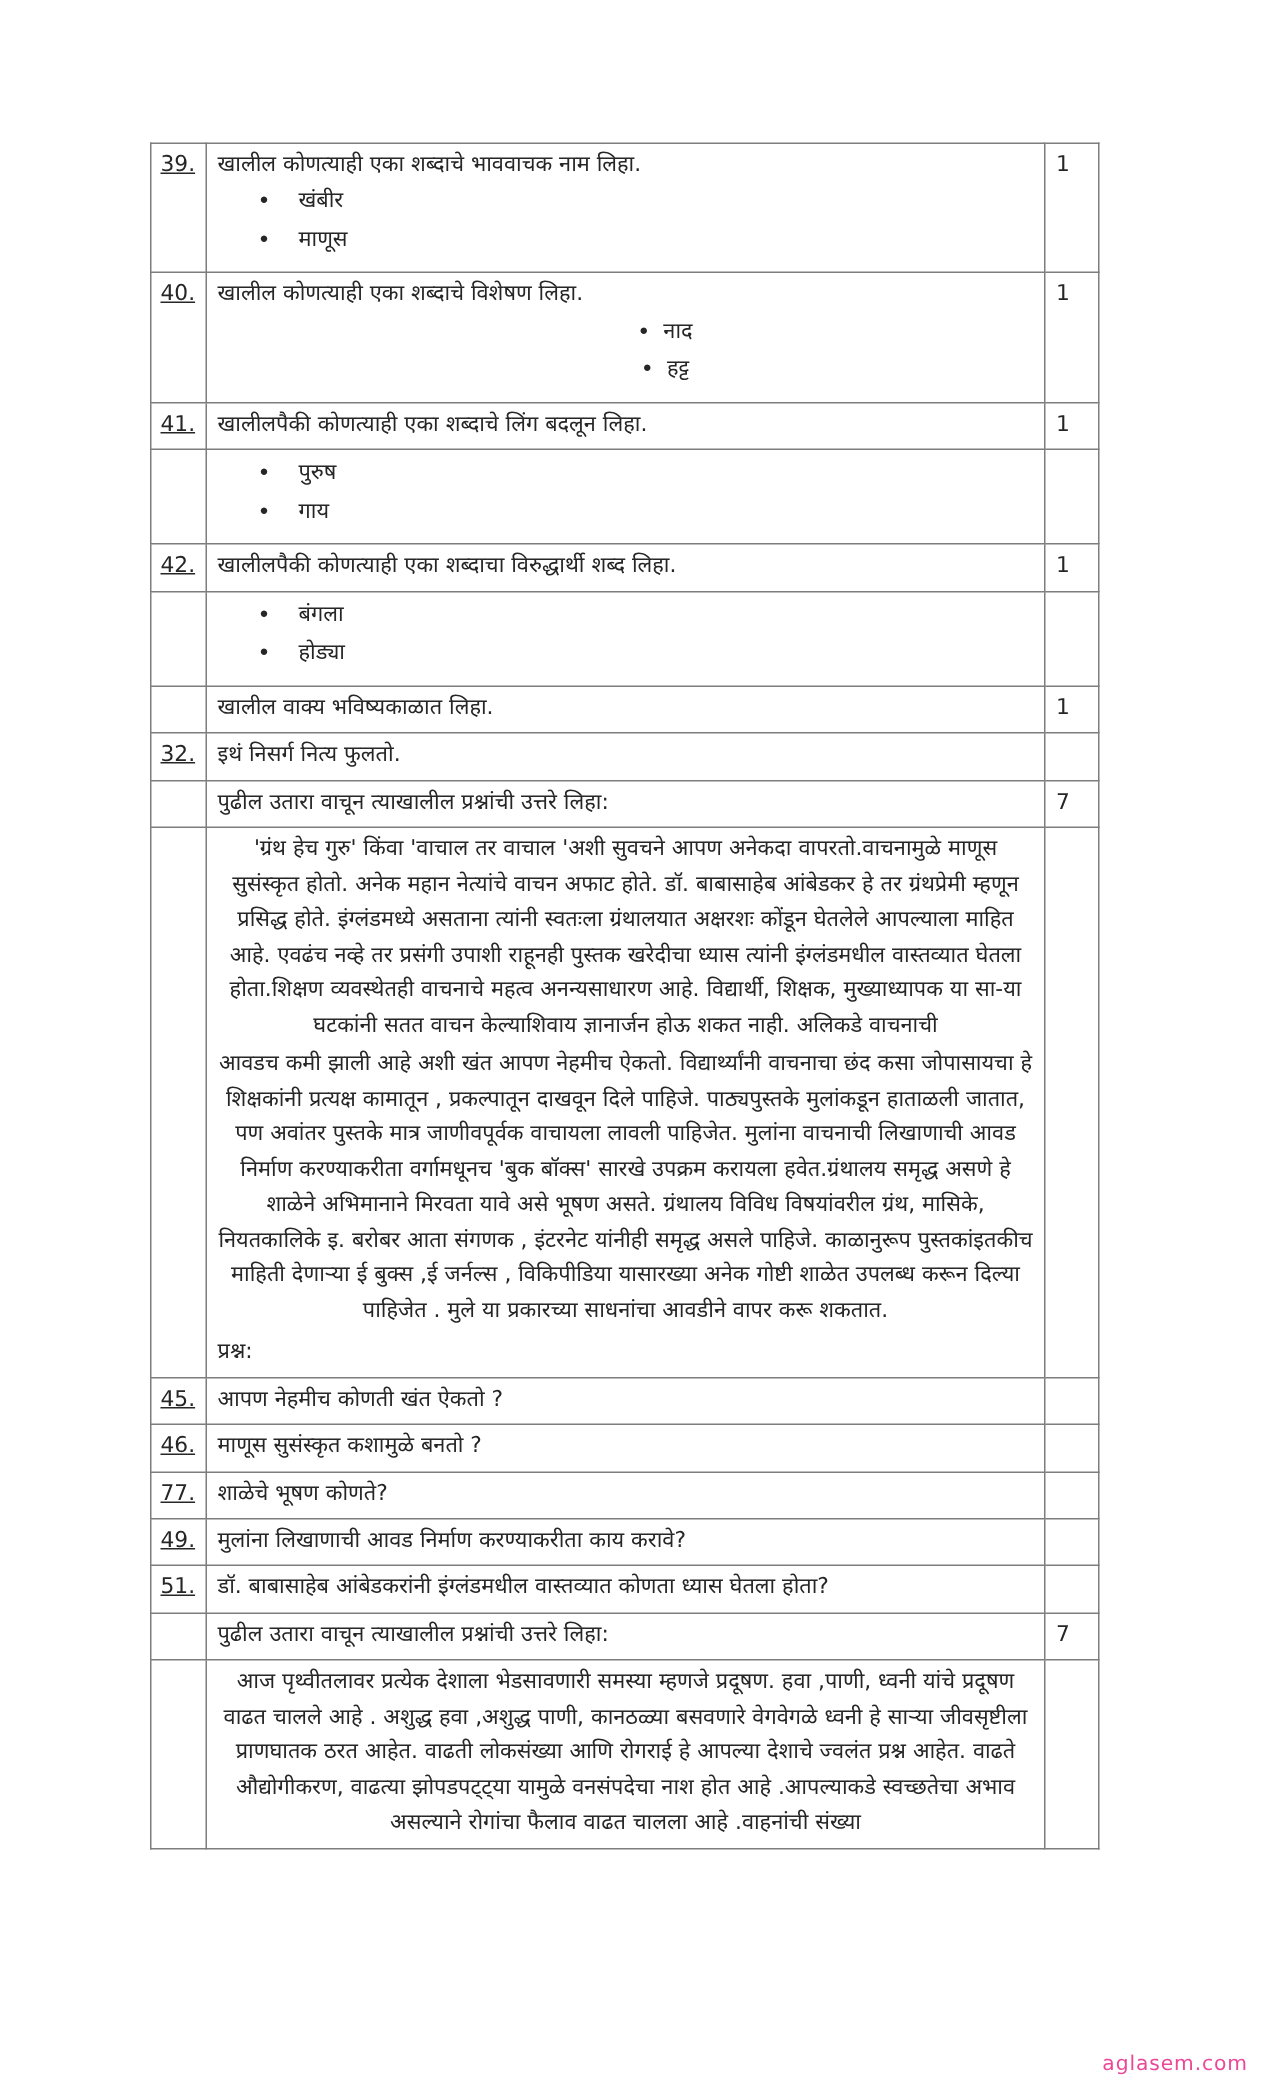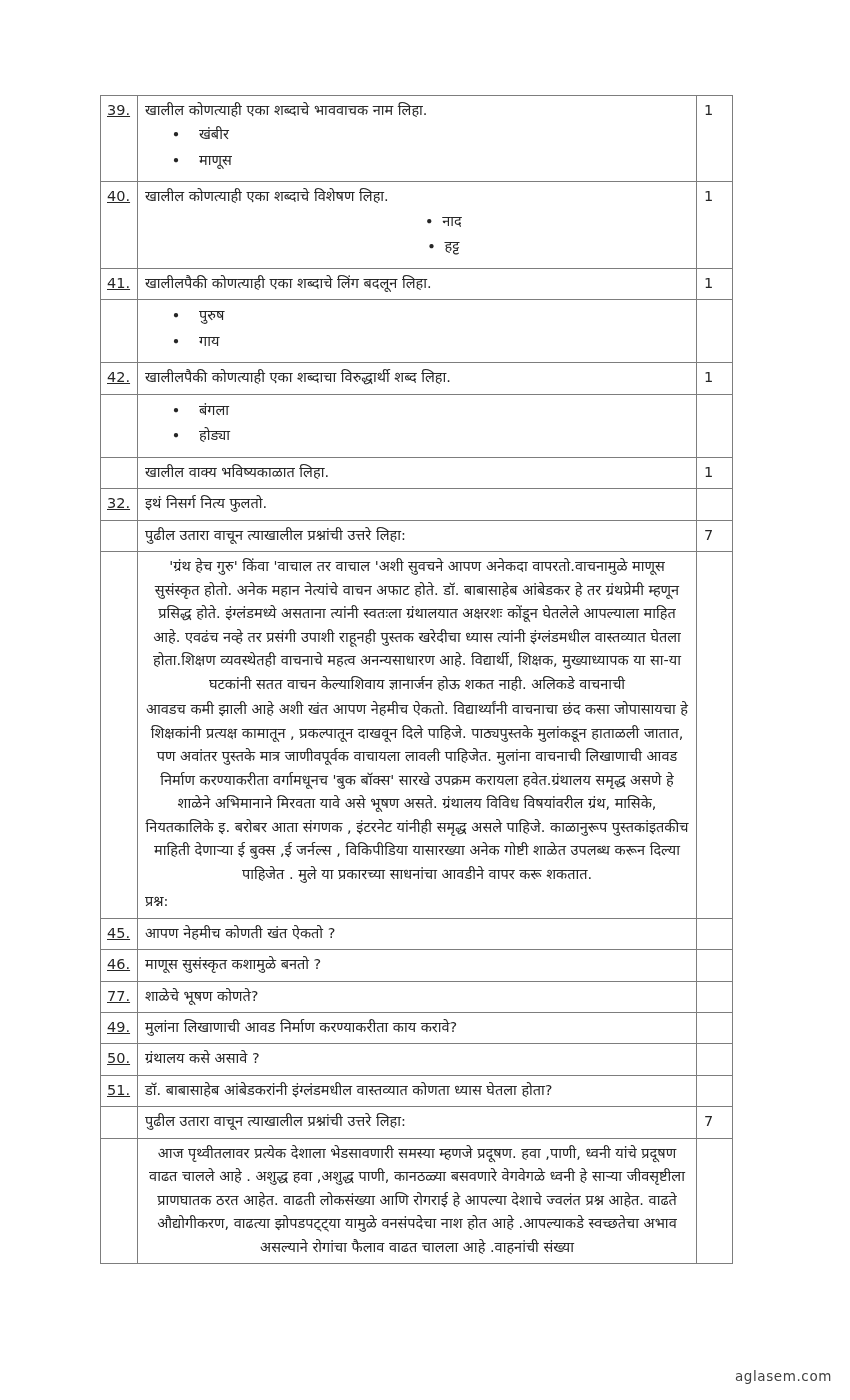--- a/index.html
+++ b/index.html
@@ -193,27 +193,20 @@
       </tr>
 
       <tr>
         <td class="num">49.</td>
         <td class="content">
           <div class="qtext">मुलांना लिखाणाची आवड निर्माण करण्याकरीता काय करावे?</div>
         </td>
         <td class="marks"></td>
       </tr>
 
-      <tr>
-        <td class="num">50.</td>
-        <td class="content">
-          <div class="qtext">ग्रंथालय कसे असावे ?</div>
-        </td>
-        <td class="marks"></td>
-      </tr>
 
       <tr>
         <td class="num">51.</td>
         <td class="content">
           <div class="qtext">डॉ. बाबासाहेब आंबेडकरांनी इंग्लंडमधील वास्तव्यात कोणता ध्यास घेतला होता?</div>
         </td>
         <td class="marks"></td>
       </tr>
 
       <tr>
@@ -229,13 +222,13 @@
         <td class="content">
           <p class="para">आज पृथ्वीतलावर प्रत्येक देशाला भेडसावणारी समस्या म्हणजे प्रदूषण. हवा ,पाणी, ध्वनी यांचे प्रदूषण वाढत चालले आहे . अशुद्ध हवा ,अशुद्ध पाणी, कानठळ्या बसवणारे वेगवेगळे ध्वनी हे साऱ्या जीवसृष्टीला प्राणघातक ठरत आहेत. वाढती लोकसंख्या आणि रोगराई हे आपल्या देशाचे ज्वलंत प्रश्न आहेत. वाढते औद्योगीकरण, वाढत्या झोपडपट्ट्या यामुळे वनसंपदेचा नाश होत आहे .आपल्याकडे स्वच्छतेचा अभाव असल्याने रोगांचा फैलाव वाढत चालला आहे .वाहनांची संख्या</p>
         </td>
         <td class="marks"></td>
       </tr>
 
     </tbody>
   </table>
 </div>
 
-<div class="brand" style="color: #404040;">aglasem.com</div>
+<div class="brand" style="color: #ec4899;">aglasem.com</div>
 
 </body></html>

